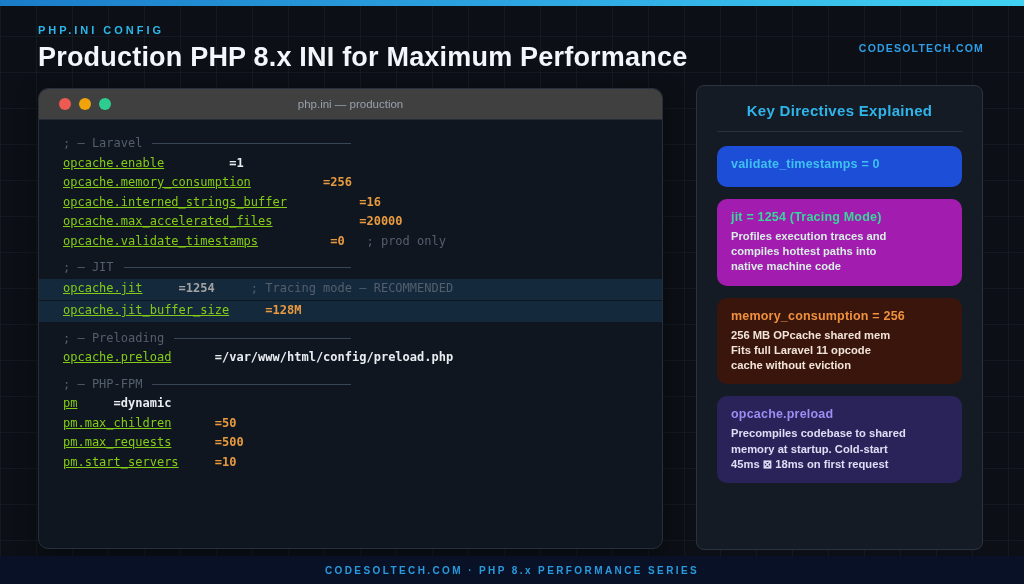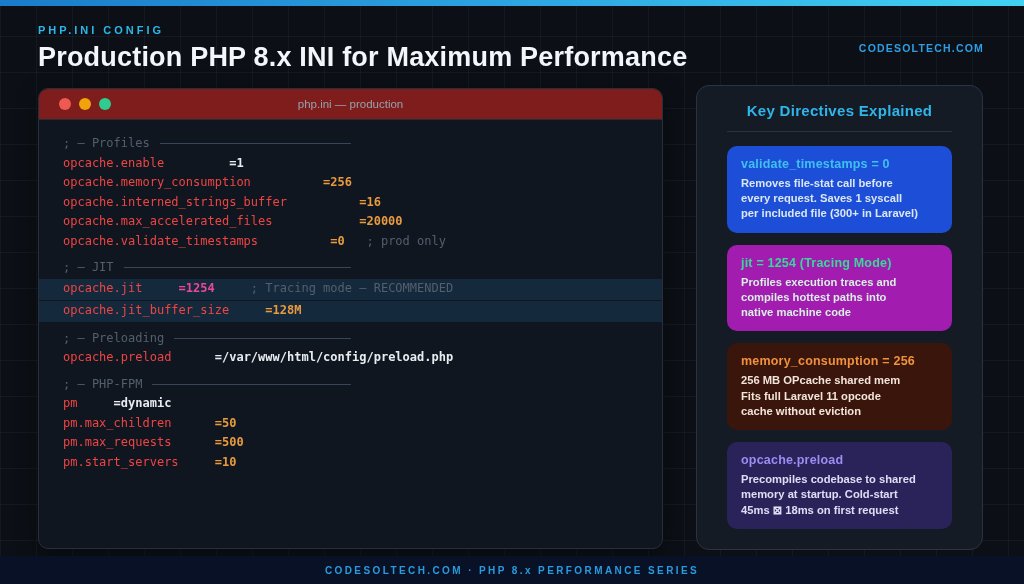--- a/index.html
+++ b/index.html
@@ -15,42 +15,42 @@
   .topbar{position:absolute;top:0;left:0;right:0;height:6px;
     background:linear-gradient(90deg,#1a7cc9,#2fa9e4 55%,#41d2f2);}
   .header{position:absolute;top:24px;left:38px;}
   .eyebrow{color:#2bb7ea;font-size:11px;font-weight:bold;letter-spacing:3px;}
   .title{color:#f3f6fa;font-size:27px;font-weight:bold;margin-top:6px;letter-spacing:0.2px;}
   .brand{position:absolute;top:42px;right:40px;color:#2e9fe6;font-size:10.5px;font-weight:bold;letter-spacing:1.2px;}
 
   .main{position:absolute;top:88px;left:38px;display:flex;gap:33px;}
   .window{width:625px;height:461px;box-sizing:border-box;background:#10161f;
     border:1px solid #262f3b;border-radius:10px;box-shadow:0 6px 22px rgba(0,0,0,0.45);}
-  .titlebar{height:30px;background:#7f1d1d;border-radius:9px 9px 0 0;
+  .titlebar{height:30px;background:#404040;border-radius:9px 9px 0 0;
     display:flex;align-items:center;position:relative;border-bottom:1px solid #242c37;}
   .dots{position:absolute;left:20px;display:flex;gap:8px;}
   .dot{width:12px;height:12px;border-radius:50%;}
   .win-title{flex:1;text-align:center;color:#97a1ac;font-size:11.5px;}
 
   .code{padding-top:14px;font-family:"DejaVu Sans Mono",monospace;font-size:12px;}
   .cl{white-space:pre;height:19.5px;line-height:19.5px;padding:0 24px;
     display:flex;align-items:center;box-sizing:border-box;}
   .cm-line{width:336px;}
   .cl.cm-line:not(:first-child){margin-top:7px;}
   .hl{background:#15293d;height:21px;margin:1px 0;}
-  .k{color:#ef4444;}
+  .k{color:#84cc16;text-decoration:underline;}
   .cmt{color:#535f6d;}
   .v{font-weight:bold;}
   .num{color:#e89a3e;}
   .bright{color:#e8ecf0;}
-  .green{color:#ec4899;text-align:right;}
+  .green{color:#a3a3a3;text-align:right;}
   .rule{flex:1;margin-left:10px;height:1px;background:#39465a;align-self:center;}
 
   .panel{width:287px;height:465px;box-sizing:border-box;background:#151b25;
-    border:1px solid #2a3340;border-radius:13px;padding:16px 30px;top:-3px;position:relative;}
+    border:1px solid #2a3340;border-radius:8px;padding:16px 20px;top:-3px;position:relative;}
   .panel-title{text-align:center;color:#2fb5ea;font-weight:bold;font-size:15px;
     letter-spacing:0.3px;padding-bottom:12px;border-bottom:1px solid #2a3240;margin-bottom:14px;}
   .card{border-radius:10px;padding:11px 14px;margin-bottom:12px;}
   .card-title{font-size:12.5px;font-weight:bold;margin-bottom:5px;letter-spacing:0.2px;}
   .card-body{font-size:11.2px;line-height:1.36;white-space:pre-line;font-weight:600;}
 
   .footer{position:absolute;bottom:0;left:0;right:0;height:28px;background:#081126;
     display:flex;align-items:center;justify-content:center;
     color:#2a9ade;font-size:10px;font-weight:bold;letter-spacing:2.4px;}
 </style>
@@ -70,21 +70,21 @@
   <div class="window">
     <div class="titlebar">
       <div class="dots" id="dots">
           <span class="dot" style="background: rgb(238, 90, 82);"></span>
           <span class="dot" style="background: rgb(240, 163, 10);"></span>
           <span class="dot" style="background: rgb(46, 204, 143);"></span>
         </div>
       <div class="win-title">php.ini — production</div>
     </div>
     <div class="code" id="code-lines">
-        <div class="cl cm-line"><span class="cmt">; — Profiles</span><span class="rule"></span></div>
+        <div class="cl cm-line"><span class="cmt">; — Laravel</span><span class="rule"></span></div>
         <div class="cl"><span class="k">opcache.enable</span><span>         </span><span class="v bright">=1</span></div>
         <div class="cl"><span class="k">opcache.memory_consumption</span><span>          </span><span class="v num">=256</span></div>
         <div class="cl"><span class="k">opcache.interned_strings_buffer</span><span>          </span><span class="v num">=16</span></div>
         <div class="cl"><span class="k">opcache.max_accelerated_files</span><span>            </span><span class="v num">=20000</span></div>
         <div class="cl"><span class="k">opcache.validate_timestamps</span><span>          </span><span class="v num">=0</span><span>   </span><span class="cmt">; prod only</span></div>
         <div class="cl cm-line"><span class="cmt">; — JIT</span><span class="rule"></span></div>
         <div class="cl hl"><span class="k">opcache.jit</span><span>     </span><span class="v green">=1254</span><span>     </span><span class="cmt">; Tracing mode — RECOMMENDED</span></div>
         <div class="cl hl"><span class="k">opcache.jit_buffer_size</span><span>     </span><span class="v num">=128M</span></div>
         <div class="cl cm-line"><span class="cmt">; — Preloading</span><span class="rule"></span></div>
         <div class="cl"><span class="k">opcache.preload</span><span>      </span><span class="v bright">=/var/www/html/config/preload.php</span></div>
@@ -94,23 +94,20 @@
         <div class="cl"><span class="k">pm.max_requests</span><span>      </span><span class="v num">=500</span></div>
         <div class="cl"><span class="k">pm.start_servers</span><span>     </span><span class="v num">=10</span></div>
       </div>
   </div>
 
   <div class="panel">
     <div class="panel-title">Key Directives Explained</div>
     <div id="cards">
         <div class="card" style="background: #1d4ed8;">
           <div class="card-title" style="color: rgb(63, 193, 240);">validate_timestamps = 0</div>
-          <div class="card-body" style="color: rgb(219, 231, 243);">Removes file-stat call before
-every request. Saves 1 syscall
-per included file (300+ in Laravel)</div>
         </div>
         <div class="card" style="background: #a21caf;">
           <div class="card-title" style="color: rgb(56, 216, 154);">jit = 1254 (Tracing Mode)</div>
           <div class="card-body" style="color: rgb(217, 239, 229);">Profiles execution traces and
 compiles hottest paths into
 native machine code</div>
         </div>
         <div class="card" style="background: rgb(58, 21, 12);">
           <div class="card-title" style="color: rgb(240, 145, 62);">memory_consumption = 256</div>
           <div class="card-body" style="color: rgb(242, 228, 218);">256 MB OPcache shared mem

